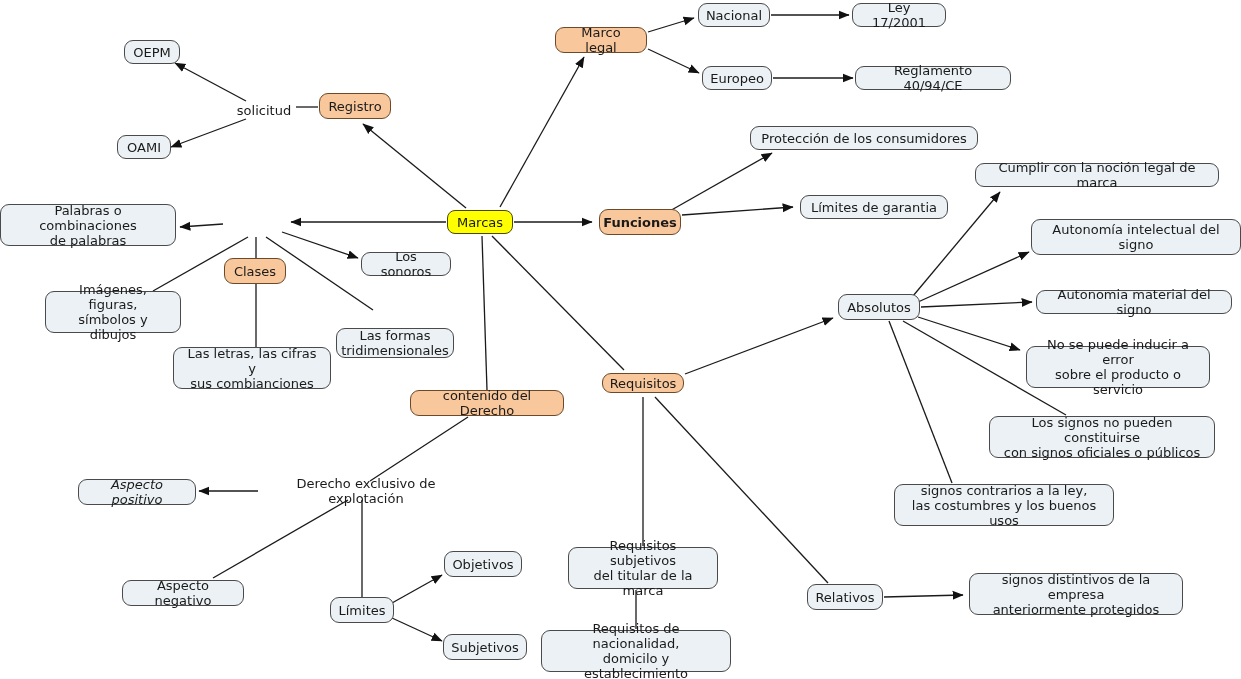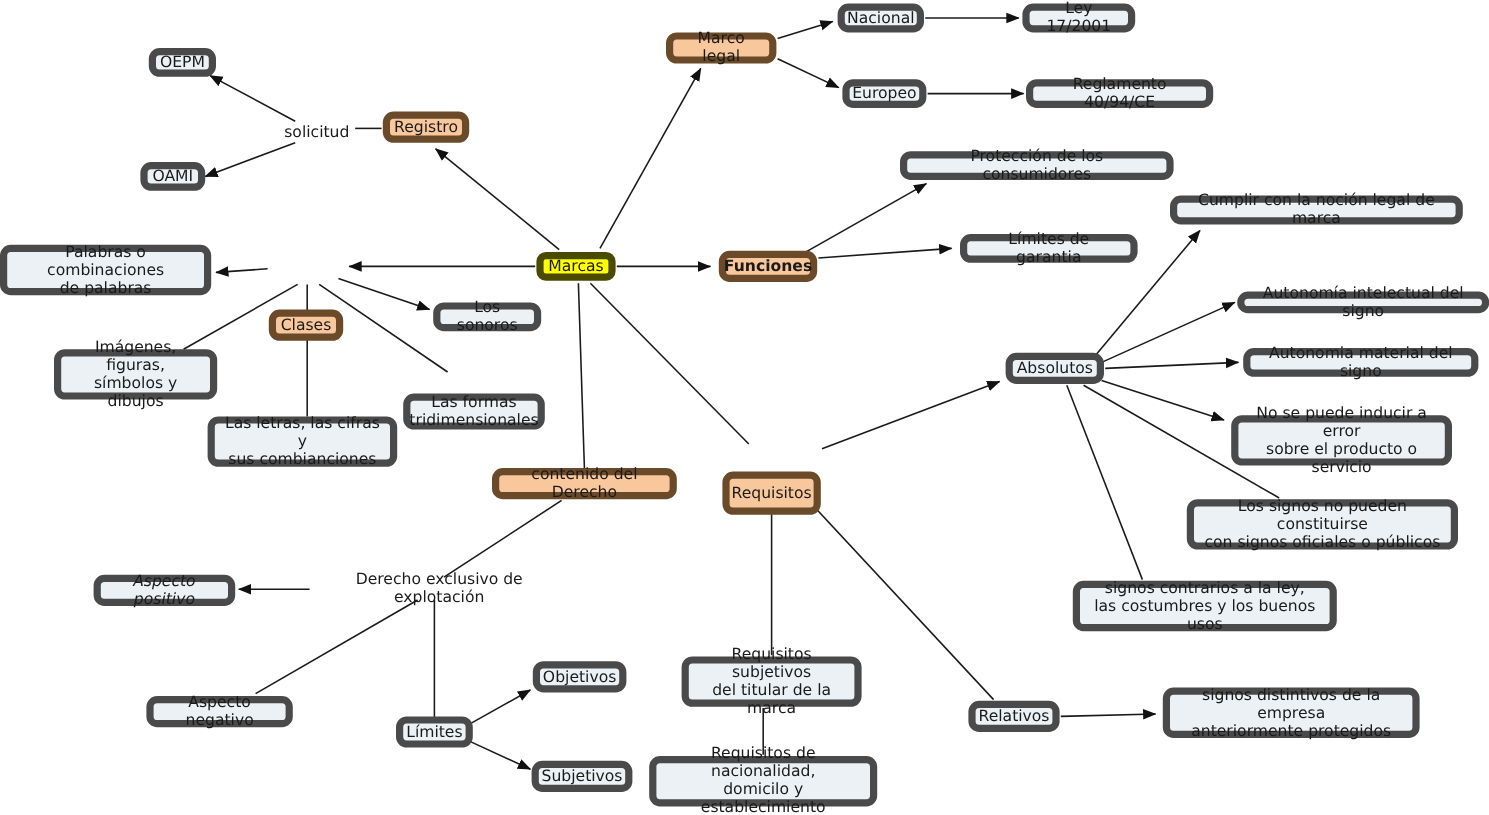--- a/index.html
+++ b/index.html
@@ -23,21 +23,21 @@
     height: 679px;
     pointer-events: none;
   }
   .node {
     position: absolute;
     box-sizing: border-box;
     display: flex;
     align-items: center;
     justify-content: center;
     text-align: center;
-    border: 6px solid #a16207;
+    border: 1px solid #a16207;
     border-radius: 9px;
     font-size: 13px;
     line-height: 15px;
     color: #1a1a1a;
     white-space: pre-line;
     padding: 3px 8px;
     transform: translate(-50%, -50%);
   }
   .node.plain {
     background: #ebf1f4;
@@ -126,25 +126,25 @@
       <div class="node plain" style="left: 406px; top: 264px; width: 90px; height: 24px;">Los sonoros</div>
       <div class="node plain" style="left: 113px; top: 312px; width: 136px; height: 42px;">Imágenes, figuras,
 símbolos y dibujos</div>
       <div class="node plain" style="left: 252px; top: 368px; width: 158px; height: 42px;">Las letras, las cifras y
 sus combianciones</div>
       <div class="node plain" style="left: 395px; top: 331px; width: 118px; height: 30px; margin-top: 12px;">Las formas
 tridimensionales</div>
       <div class="node orange" style="left: 640px; top: 222px; width: 82px; height: 26px; font-weight: bold;">Funciones</div>
       <div class="node plain" style="left: 864px; top: 138px; width: 228px; height: 24px;">Protección de los consumidores</div>
       <div class="node plain" style="left: 874px; top: 207px; width: 148px; height: 24px;">Límites de garantia</div>
-      <div class="node orange" style="left: 643px; top: 383px; width: 82px; height: 36px; margin-top: 28px;">Requisitos</div>
+      <div class="node orange" style="left: 643px; top: 383px; width: 82px; height: 20px;">Requisitos</div>
       <div class="node plain" style="left: 879px; top: 307px; width: 82px; height: 26px;">Absolutos</div>
       <div class="node plain" style="left: 845px; top: 597px; width: 76px; height: 26px;">Relativos</div>
       <div class="node plain" style="left: 1097px; top: 175px; width: 244px; height: 24px;">Cumplir con la noción legal de marca</div>
-      <div class="node plain" style="left: 1136px; top: 252px; width: 210px; height: 16px;">Autonomía intelectual del signo</div>
+      <div class="node plain" style="left: 1136px; top: 237px; width: 210px; height: 36px;">Autonomía intelectual del signo</div>
       <div class="node plain" style="left: 1134px; top: 302px; width: 196px; height: 24px;">Autonomia material del signo</div>
       <div class="node plain" style="left: 1118px; top: 367px; width: 184px; height: 42px;">No se puede inducir a error
 sobre el producto o servicio</div>
       <div class="node plain" style="left: 1102px; top: 437px; width: 226px; height: 42px;">Los signos no pueden constituirse
 con signos oficiales o públicos</div>
       <div class="node plain" style="left: 1004px; top: 505px; width: 220px; height: 42px;">signos contrarios a la ley,
 las costumbres y los buenos usos</div>
       <div class="node plain" style="left: 1076px; top: 594px; width: 214px; height: 42px;">signos distintivos de la empresa
 anteriormente protegidos</div>
       <div class="node plain" style="left: 643px; top: 568px; width: 150px; height: 42px;">Requisitos subjetivos

